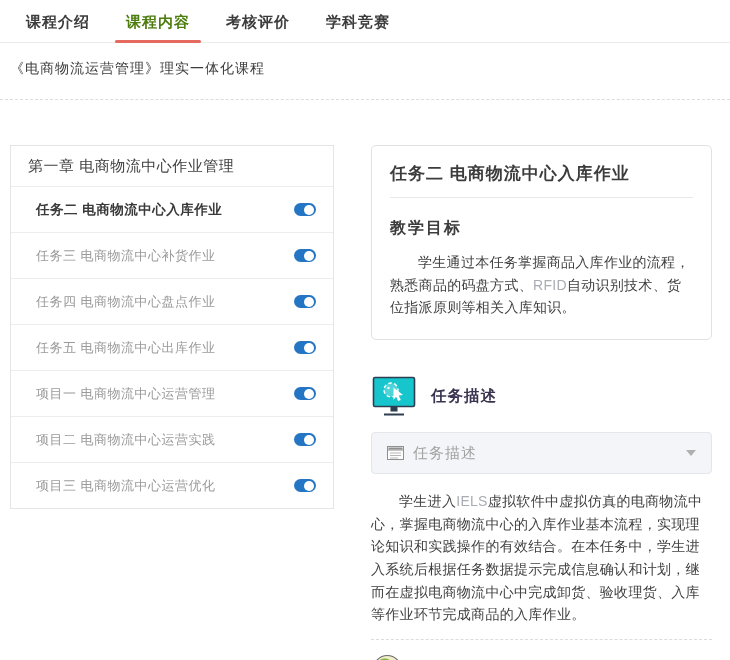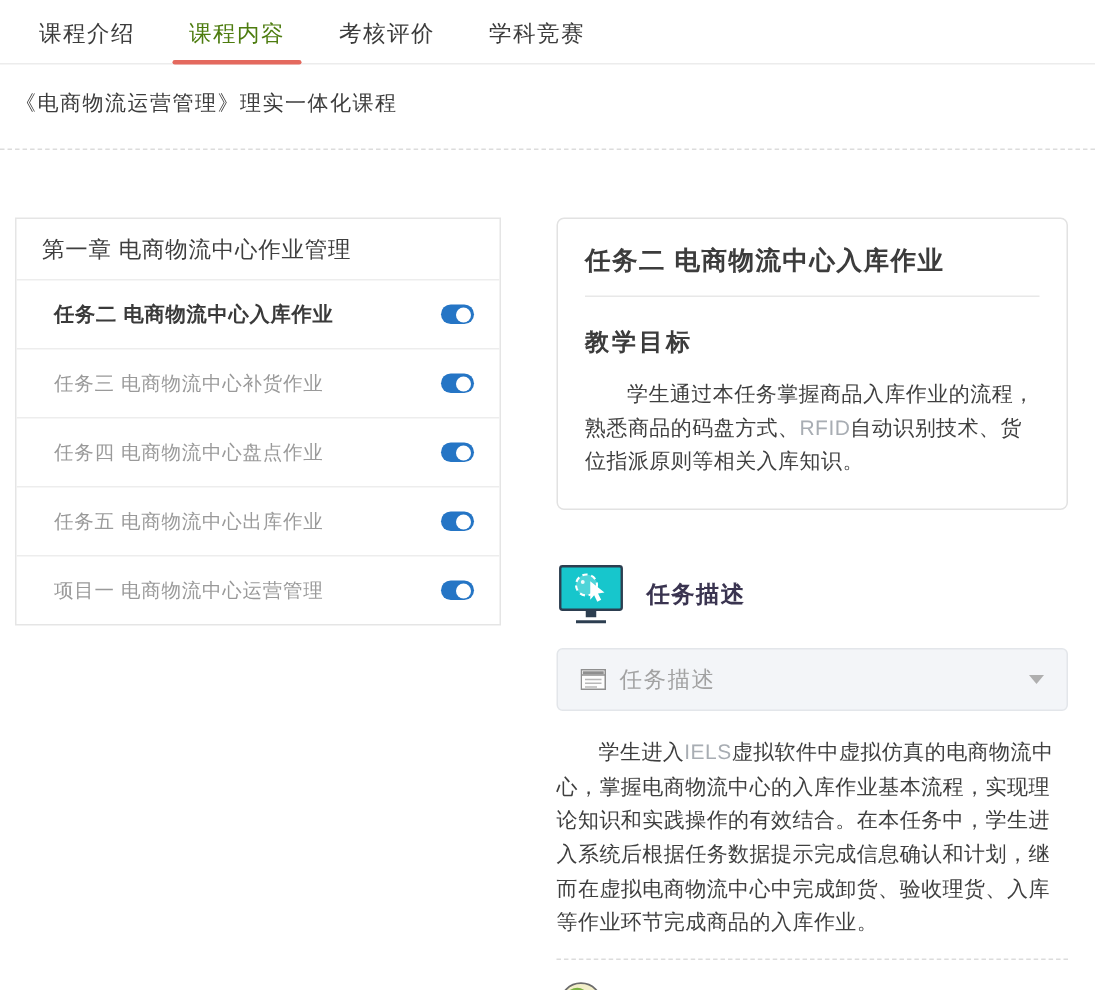--- a/index.html
+++ b/index.html
@@ -1,20 +1,20 @@
 <!DOCTYPE html>
 <html><head>
 <meta charset="utf-8">
 <style>
   * { box-sizing: border-box; margin: 0; padding: 0; }
   html,body { width:730px; height:660px; overflow:hidden; background:#fff;
     font-family:"Liberation Sans","DejaVu Sans",sans-serif; color:#3f3f3f; }
 
   
-  .tabs { display:flex; gap:36px; padding:13px 0 0 26px; border-bottom:1px solid #ececec; }
+  .tabs { display:flex; gap:36px; padding:13px 0 0 26px; border-bottom:1px solid #ececec;font-weight:bold; }
   .tab { font-size:15px; color:#3c3c3c; padding-bottom:10px; cursor:pointer; position:relative; letter-spacing:1px;}
   .tab.active { color:#4d7c0f; }
   .tab.active::after { content:""; position:absolute; left:-11px; right:-11px; bottom:-1px;
     height:3px; background:#e4695e; border-radius:2px; }
 
   .subtitle { margin:17px 0 0 10px; font-size:14px; color:#3c3c3c; letter-spacing:1px; }
   .dashed-sep { border:none; border-top:1px dashed #dcdcdc; margin-top:21px; }
 
   
   .layout { display:flex; padding:0 10px; margin-top:45px; align-items:flex-start; }
@@ -87,20 +87,28 @@
     <div class="nav-item">
       <span>任务五 电商物流中心出库作业</span>
       <span class="toggle"></span>
     </div>
 
 
     <div class="nav-item">
       <span>项目一 电商物流中心运营管理</span>
       <span class="toggle"></span>
     </div>
+    <div class="nav-item">
+      <span>项目二 电商物流中心运营实践</span>
+      <span class="toggle"></span>
+    </div>
+    <div class="nav-item">
+      <span>项目三 电商物流中心运营优化</span>
+      <span class="toggle"></span>
+    </div>
   </aside>
 
   <main class="main">
 
     <section class="title-box">
       <h2 class="task-title">任务二 电商物流中心入库作业</h2>
       <h3 class="obj-heading">教学目标</h3>
       <p class="para"><span>学生通过本任务掌握商品入库作业的流程，熟悉商品的码盘方式、</span><span class="latin">RFID</span><span>自动识别技术、货位指派原则等相关入库知识。</span></p>
     </section>
 

